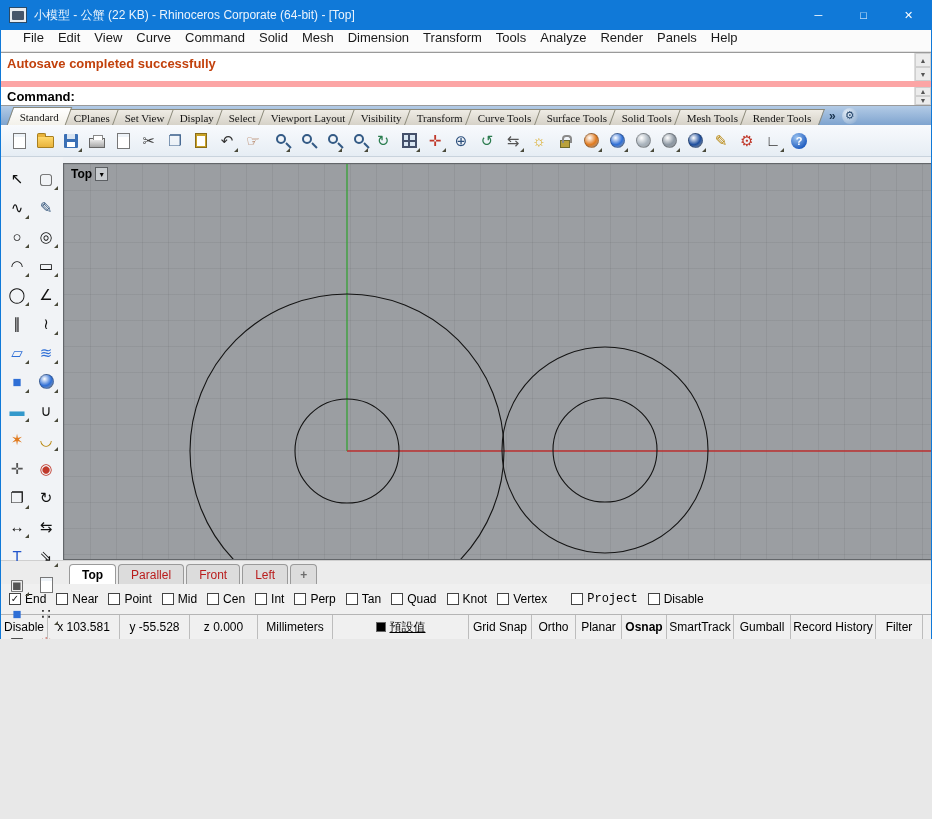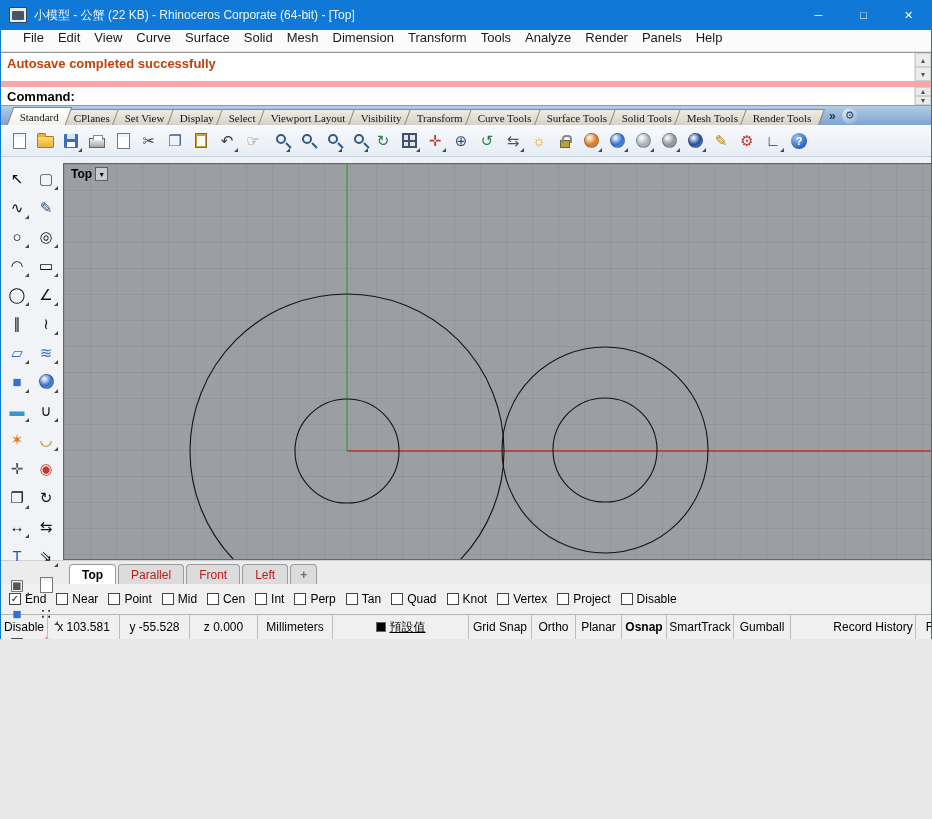--- a/index.html
+++ b/index.html
@@ -85,21 +85,21 @@
 
   
   .vptabs{flex:0 0 24px;background:#ececec;display:flex;align-items:flex-end;padding-left:68px;gap:2px;border-top:1px solid #cfcfcf;}
   .vtab{padding:3px 12px 2px;background:#dcdcdc;border:1px solid #9a9a9a;border-bottom:none;border-radius:4px 4px 0 0;font-size:12px;color:#b91c1c;}
   .vtab.active{background:#fff;color:#000;font-weight:700;}
   .vtab.newtab{padding:3px 9px 2px;color:#6d6d6d;font-weight:700;}
 
   
   .osnapbar{flex:0 0 30px;background:#f0f0f0;display:flex;align-items:center;gap:10px;padding-left:8px;font-size:12px;color:#000;}
   .osnap-item{display:flex;align-items:center;gap:4px;}
-  .osnap-item.gapb{margin-left:0;}
+  .osnap-item.gapb{margin-left:14px;font-family:Liberation Mono, monospace;}
   .cb{width:12px;height:12px;background:#fff;border:1px solid #444;display:flex;align-items:center;justify-content:center;font-size:10px;font-weight:700;color:#111;line-height:1;}
 
   
   .statusbar{flex:0 0 25px;background:#f0f0f0;border-top:1px solid #b5b5b5;display:flex;align-items:stretch;font-size:12px;color:#000;}
   .scell{display:flex;align-items:center;justify-content:center;border-right:1px solid #bdbdbd;padding:0 4px;white-space:nowrap;overflow:hidden;}
   .scell.left{justify-content:center;}
   .scell.bold{font-weight:700;}
   .scell.fill{border-right:none;}
   .swatch{width:10px;height:10px;border:1px solid #666;margin-right:4px;flex:0 0 auto;}
   .u{text-decoration:underline;}
@@ -120,21 +120,21 @@
         <span class="win-btn">□</span>
         <span class="win-btn">✕</span>
       </div>
   </div>
 
   <div class="menubar">
       <span class="menu-item">File</span>
       <span class="menu-item">Edit</span>
       <span class="menu-item">View</span>
       <span class="menu-item">Curve</span>
-      <span class="menu-item">Surface</span>
+      <span class="menu-item">Command</span>
       <span class="menu-item">Solid</span>
       <span class="menu-item">Mesh</span>
       <span class="menu-item">Dimension</span>
       <span class="menu-item">Transform</span>
       <span class="menu-item">Tools</span>
       <span class="menu-item">Analyze</span>
       <span class="menu-item">Render</span>
       <span class="menu-item">Panels</span>
       <span class="menu-item">Help</span>
     </div>
@@ -527,21 +527,21 @@
       </div>
       <div class="scell bold" style="flex: 0 0 45px;">
         <span>Osnap</span>
       </div>
       <div class="scell" style="flex: 0 0 67px;">
         <span>SmartTrack</span>
       </div>
       <div class="scell" style="flex: 0 0 57px;">
         <span>Gumball</span>
       </div>
-      <div class="scell" style="flex: 0 0 85px; margin-left: 40px;">
+      <div class="scell" style="flex: 0 0 85px;">
         <span>Record History</span>
       </div>
       <div class="scell" style="flex: 0 0 47px;">
         <span>Filter</span>
       </div>
       <div class="scell fill" style="flex: 1 1 auto;">
         <span></span>
       </div>
     </div>
 

